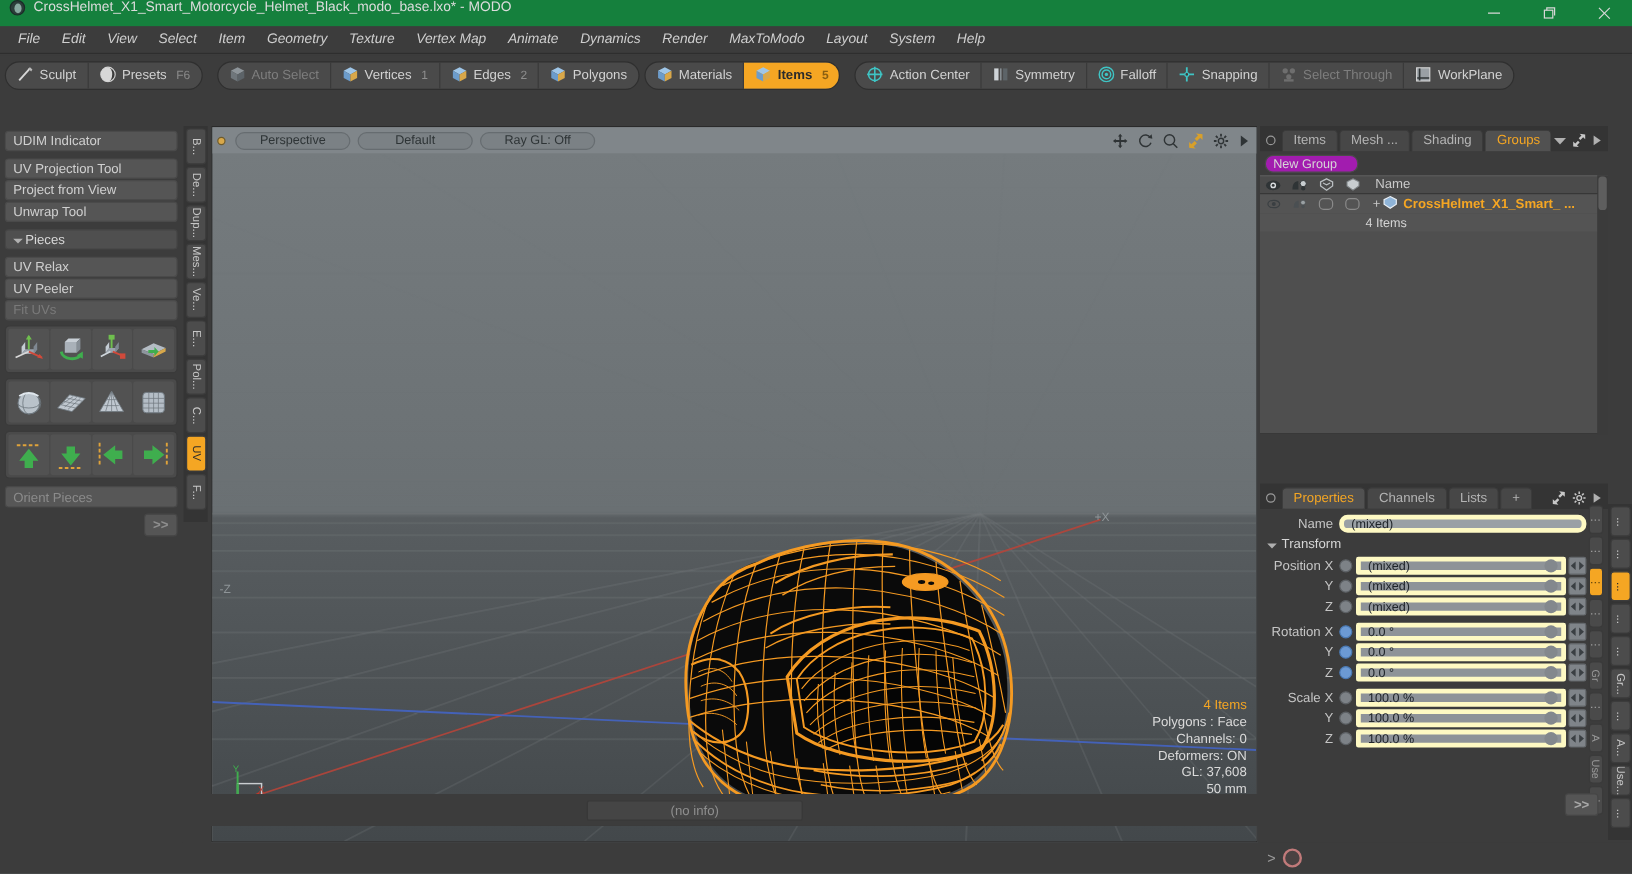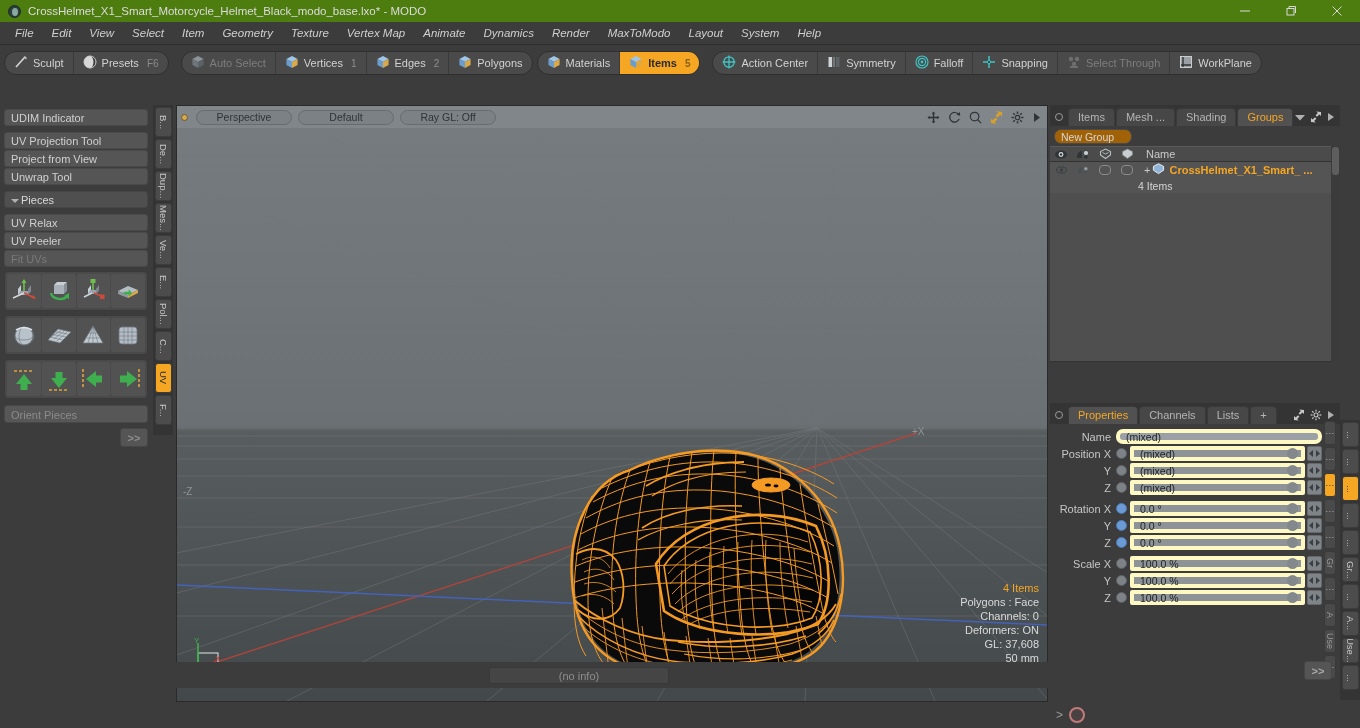--- a/index.html
+++ b/index.html
@@ -9,21 +9,21 @@
     font-family:"Liberation Sans", sans-serif;
     font-size:11px;
     color:#c8c8c8;
     -webkit-font-smoothing:antialiased;
   }
   .app { position:relative; width:1360px; height:728px; background:#3c3c3c; }
 
   
   .titlebar {
     position:absolute; left:0; top:0; width:1360px; height:22px;
-    background:#4d7c0f; display:flex; align-items:center;
+    background:#15803d; display:flex; 
   }
   .title-icon {
     width:13px; height:13px; border-radius:50%;
     background:#2c3e3a; margin-left:8px; margin-right:7px;
     position:relative; flex:none;
     border:1px solid #1b2b28;
   }
   .title-icon:after{
     content:""; position:absolute; left:3px; top:2px;
     width:6px; height:8px; border-radius:50%; background:#88a9a0;
@@ -178,21 +178,21 @@
     height:18px; line-height:17px; padding:0 9px; font-size:11px;
     color:#b4b4b4; background:#474747; border:1px solid #3a3a3a;
     border-bottom:none; border-radius:4px 4px 0 0; white-space:nowrap;
   }
   .ptab.active { background:#515151; color:#f5a623; }
   .tabrow .sp { margin-left:auto; display:flex; align-items:center; gap:5px; padding:0 5px 3px 0; }
   .tabrow .sp svg{ display:block; }
 
   .newgroup {
     margin:3px 0 2px 4px; width:78px; height:15px; line-height:14px;
-    background:#a16207; border:1px solid #4a4a4a; border-radius:7px;
+    background:#a21caf; border:1px solid #4a4a4a; border-radius:7px;
     font-size:10.5px; color:#d6d6d6; padding-left:6px;
   }
   .gl-head {
     display:flex; height:16px; background:#4b4b4b; border-top:1px solid #5a5a5a;
     border-bottom:1px solid #333; align-items:center;
   }
   .gl-col { width:22px; display:flex; align-items:center; justify-content:center; }
   .gl-col svg{ display:block; }
   .gl-name { padding-left:8px; font-size:11px; color:#c9c9c9; }
   .gl-body { background:#4f4f4f; height:200px; border-bottom:1px solid #333; }
@@ -988,20 +988,21 @@
               </svg>
             </span>
           </div>
         </div>
 
       <div class="prow" style="margin-top:4px; padding-right:18px;">
         <div class="plabel">Name</div>
         <div class="pfield name">(mixed)</div>
       </div>
 
+      <div class="sect-hdr">Transform</div>
 
       <div id="propfields">
           <div class="prow" style="padding-right: 18px;">
             <div class="plabel">Position X</div>
             <div class="radio"></div>
             <div class="pfield">(mixed)<div class="dimcirc" style="position: static;"></div></div>
             <div class="spin">
               <svg width="13" height="9" viewBox="0 0 13 9">
                 <polygon points="5,1 5,8 1,4.5" fill="#3a3f43"></polygon>
                 <polygon points="8,1 8,8 12,4.5" fill="#3a3f43"></polygon>

